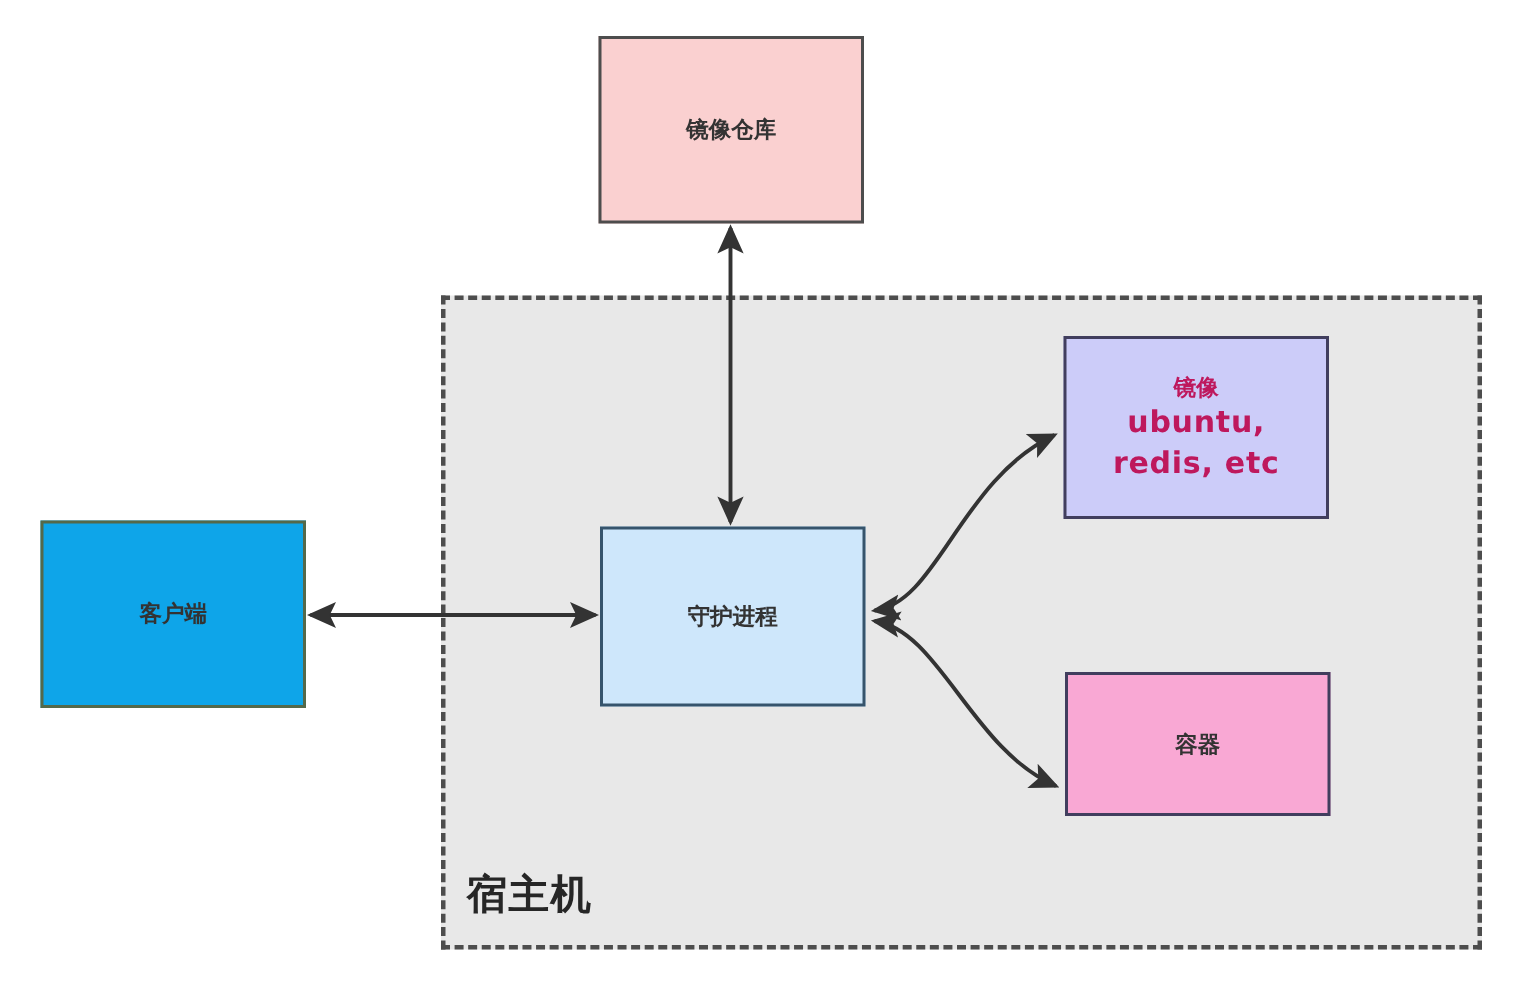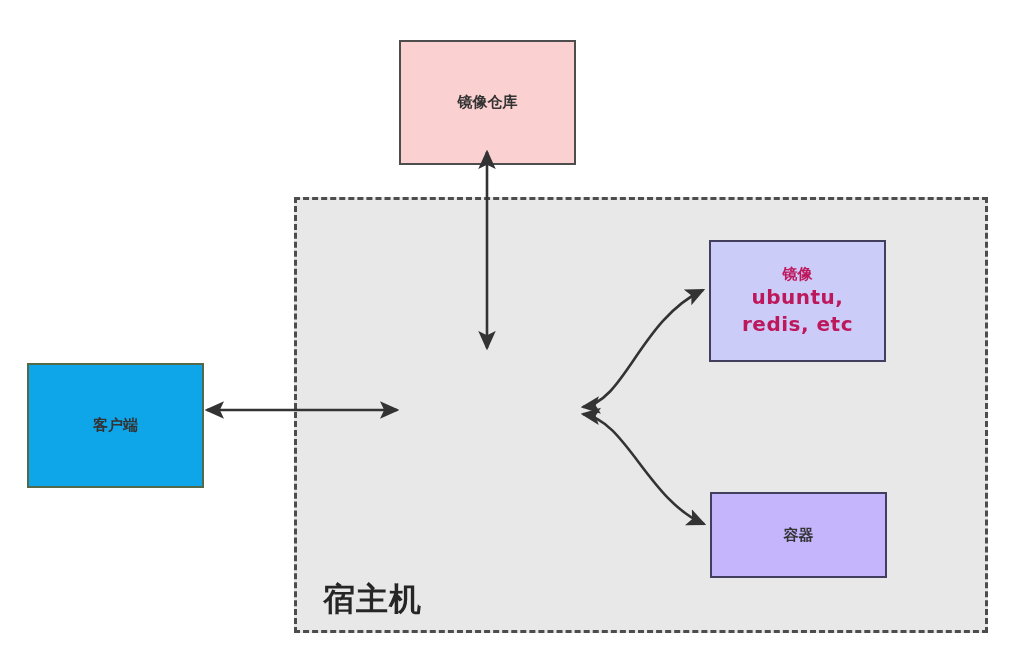--- a/index.html
+++ b/index.html
@@ -35,45 +35,43 @@
     height: 436px;
     background: #e8e8e8;
     border: 3px dashed #4d4d4d;
     box-sizing: border-box;
     z-index: 1;
   }
   .host-label {
     position: absolute;
     left: 311px;
     top: 578px;
-    font-size: 32px;
+    font-size: 27px;
     font-weight: bold;
     color: #262626;
     letter-spacing: 1px;
     z-index: 2;
     white-space: nowrap;
-    margin-left: 12px;
   }
 
   
   .node {
     position: absolute;
     box-sizing: border-box;
     display: flex;
     align-items: center;
     justify-content: center;
     text-align: center;
     z-index: 2;
     border-width: 2px;
     border-style: solid;
     font-size: 15px;
     font-weight: bold;
     line-height: 1.35;
     color: #333333;
-    margin-top: 16px;
   }
 
   .node-registry {
     left: 399px;
     top: 24px;
     width: 177px;
     height: 125px;
     background: #fad0d0;
     border-color: #4d4d4d;
     color: #333333;
@@ -104,24 +102,24 @@
     top: 224px;
     width: 177px;
     height: 122px;
     background: #ccccf9;
     border-color: #413e5e;
     color: #be185d;
   }
 
   .node-container {
     left: 710px;
-    top: 476px;
+    top: 448px;
     width: 177px;
-    height: 86px;
-    background: #c4b5fd;
+    height: 96px;
+    background: #f9a8d4;
     border-color: #413e5e;
     color: #333333;
   }
 
   .node-label {
     display: block;
     white-space: pre-line;
   }
   .mono-line {
     font-family: "DejaVu Sans", "Liberation Sans", sans-serif;
@@ -139,20 +137,23 @@
   <div class="host-label">宿主机</div>
 
   <div class="node node-registry">
     <span class="node-label">镜像仓库</span>
   </div>
 
   <div class="node node-client">
     <span class="node-label">客户端</span>
   </div>
 
+  <div class="node node-daemon">
+    <span class="node-label">守护进程</span>
+  </div>
 
   <div class="node node-images">
     <span>
       <span class="node-label">镜像</span>
       <span class="node-label mono-line">ubuntu,</span>
       <span class="node-label mono-line">redis, etc</span>
     </span>
   </div>
 
   <div class="node node-container">

